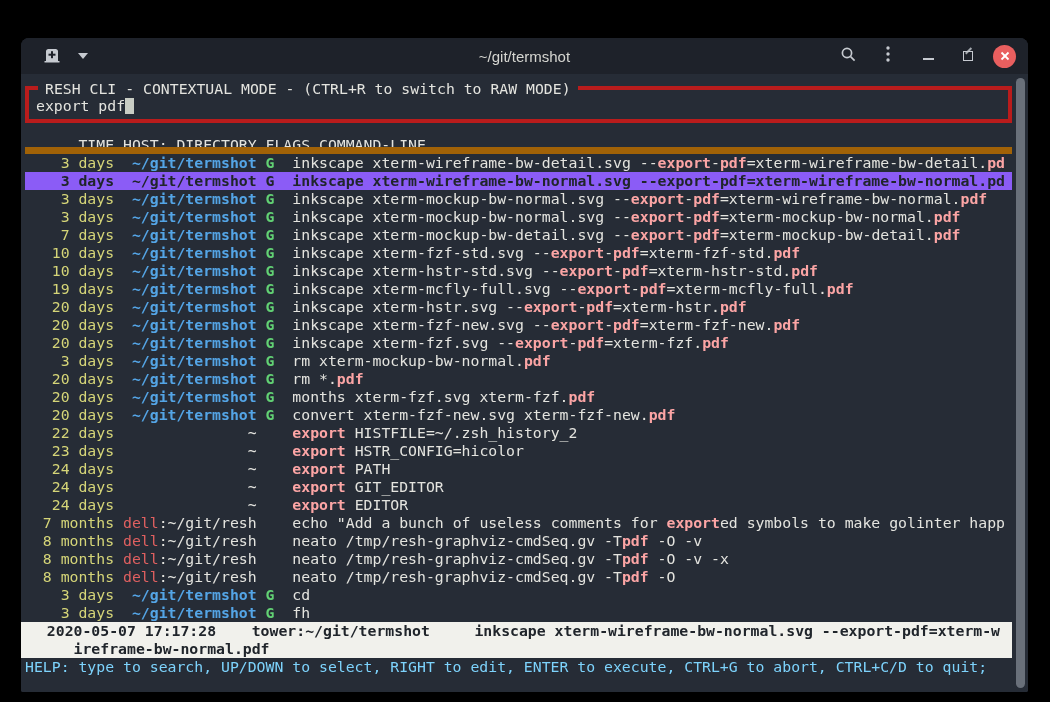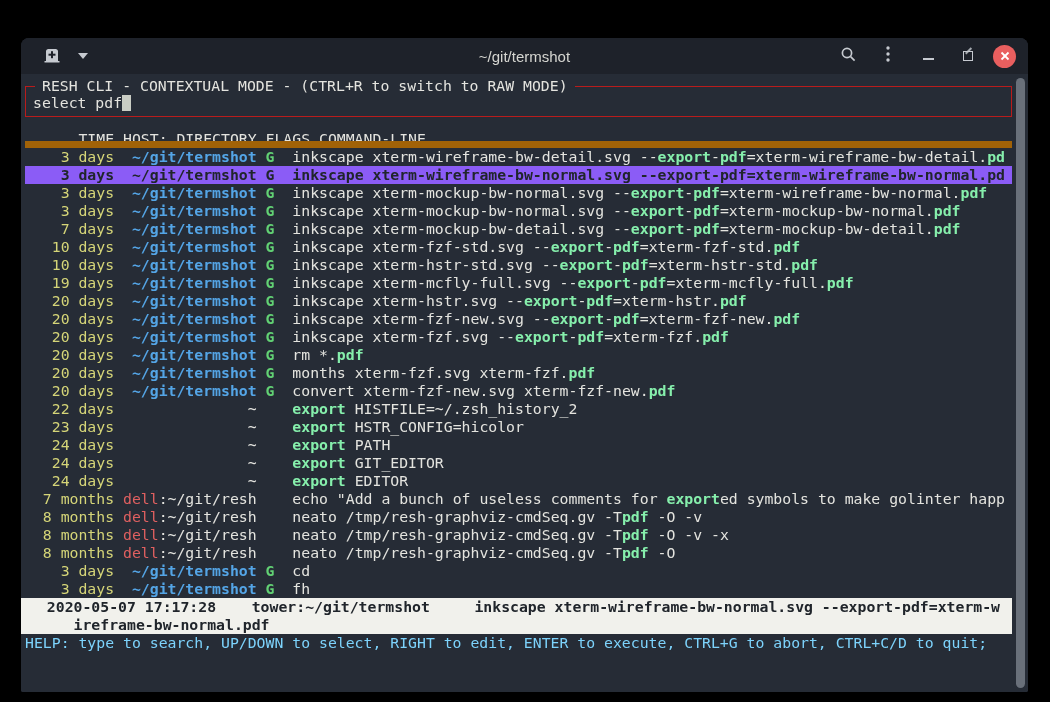--- a/index.html
+++ b/index.html
@@ -20,31 +20,31 @@
   .restore-box{width:10px;height:10px;border:1.6px solid #c6cad0;position:relative;}
   .restore-box::after{content:"";position:absolute;left:1px;top:1px;width:8px;height:1.6px;
     background:#c6cad0;transform:rotate(-45deg);transform-origin:left top;opacity:.8;}
   .close-btn{width:23px;height:23px;border-radius:50%;background:#e95f5f;display:flex;
     align-items:center;justify-content:center;border:none;padding:0;}
   
   .term{position:absolute;top:36px;left:0;right:0;bottom:0;background:#262c36;
     font-family:"DejaVu Sans Mono",monospace;font-size:14.8px;line-height:18px;color:#e4e4df;
     padding:0 16px 0 4px;overflow:hidden;}
   .line{height:18px;white-space:pre;overflow:hidden;}
-  .resh-box{border:1px solid #b91c1c;margin-top:12px;position:relative;padding:7px 7px 4px 7px;}
+  .resh-box{border:4px solid #b91c1c;margin-top:12px;position:relative;padding:7px 7px 4px 7px;}
   .resh-box-label{position:absolute;top:-10px;left:9px;background:#262c36;padding:0 7px;
     color:#e4e4df;white-space:pre;}
   .cursor{display:inline-block;width:9px;height:16px;background:#c9cdc4;vertical-align:-3px;}
   .hdr{margin-top:13px;border-bottom:7px solid #a16207;color:#e4e4df;}
   .c-time{color:#d5d578;}
   .c-dir{color:#54a5e6;font-weight:bold;}
   .c-fg{color:#e4e4df;}
   .c-red{color:#e06060;}
   .c-flag{color:#62d174;font-weight:bold;}
-  .c-hl{color:#86efac;font-weight:bold;}
+  .c-hl{color:#fca5a5;font-weight:bold;}
   .row.sel{background:#8b5cf6;}
   .row.sel span{color:#20252b !important;font-weight:bold;}
   .status{background:#f1f1ec;color:#20252b;font-weight:bold;margin-left:-4px;padding-left:8px;}
   .status .line{background:#f1f1ec;}
   .help{color:#7dd3fc;}
   .scrollbar{position:absolute;top:40px;bottom:4px;right:3px;width:9px;background:#69707a;border-radius:5px;}
 </style>
 </head>
 <body>
 
@@ -100,37 +100,38 @@
           </svg>
         </span>
       </button>
     </div>
   </div>
 
   <div class="term">
 
     <div class="resh-box">
       <div class="resh-box-label">RESH CLI - CONTEXTUAL MODE - (CTRL+R to switch to RAW MODE)</div>
-      <div class="line"><span>select pdf</span><span class="cursor"></span></div>
+      <div class="line"><span>export pdf</span><span class="cursor"></span></div>
     </div>
 
     <div class="hdr line" id="hdr-line">      TIME HOST: DIRECTORY FLAGS COMMAND-LINE</div>
 
     <div id="rows">
         <div class="line row"><span class="c-time">    3 days </span><span class="c-fg"> </span><span class="c-dir">~/git/termshot</span><span class="c-fg"> </span><span class="c-flag">G</span><span class="c-fg">  </span><span class="c-fg">inkscape xterm-wireframe-bw-detail.svg --</span><span class="c-hl">export</span><span class="c-fg">-</span><span class="c-hl">pdf</span><span class="c-fg">=xterm-wireframe-bw-detail.</span><span class="c-hl">pd</span></div>
         <div class="line row sel"><span class="c-time">    3 days </span><span class="c-fg"> </span><span class="c-dir">~/git/termshot</span><span class="c-fg"> </span><span class="c-flag">G</span><span class="c-fg">  </span><span class="c-fg">inkscape xterm-wireframe-bw-normal.svg --export-pdf=xterm-wireframe-bw-normal.pd</span></div>
         <div class="line row"><span class="c-time">    3 days </span><span class="c-fg"> </span><span class="c-dir">~/git/termshot</span><span class="c-fg"> </span><span class="c-flag">G</span><span class="c-fg">  </span><span class="c-fg">inkscape xterm-mockup-bw-normal.svg --</span><span class="c-hl">export</span><span class="c-fg">-</span><span class="c-hl">pdf</span><span class="c-fg">=xterm-wireframe-bw-normal.</span><span class="c-hl">pdf</span></div>
         <div class="line row"><span class="c-time">    3 days </span><span class="c-fg"> </span><span class="c-dir">~/git/termshot</span><span class="c-fg"> </span><span class="c-flag">G</span><span class="c-fg">  </span><span class="c-fg">inkscape xterm-mockup-bw-normal.svg --</span><span class="c-hl">export</span><span class="c-fg">-</span><span class="c-hl">pdf</span><span class="c-fg">=xterm-mockup-bw-normal.</span><span class="c-hl">pdf</span></div>
         <div class="line row"><span class="c-time">    7 days </span><span class="c-fg"> </span><span class="c-dir">~/git/termshot</span><span class="c-fg"> </span><span class="c-flag">G</span><span class="c-fg">  </span><span class="c-fg">inkscape xterm-mockup-bw-detail.svg --</span><span class="c-hl">export</span><span class="c-fg">-</span><span class="c-hl">pdf</span><span class="c-fg">=xterm-mockup-bw-detail.</span><span class="c-hl">pdf</span></div>
         <div class="line row"><span class="c-time">   10 days </span><span class="c-fg"> </span><span class="c-dir">~/git/termshot</span><span class="c-fg"> </span><span class="c-flag">G</span><span class="c-fg">  </span><span class="c-fg">inkscape xterm-fzf-std.svg --</span><span class="c-hl">export</span><span class="c-fg">-</span><span class="c-hl">pdf</span><span class="c-fg">=xterm-fzf-std.</span><span class="c-hl">pdf</span></div>
         <div class="line row"><span class="c-time">   10 days </span><span class="c-fg"> </span><span class="c-dir">~/git/termshot</span><span class="c-fg"> </span><span class="c-flag">G</span><span class="c-fg">  </span><span class="c-fg">inkscape xterm-hstr-std.svg --</span><span class="c-hl">export</span><span class="c-fg">-</span><span class="c-hl">pdf</span><span class="c-fg">=xterm-hstr-std.</span><span class="c-hl">pdf</span></div>
         <div class="line row"><span class="c-time">   19 days </span><span class="c-fg"> </span><span class="c-dir">~/git/termshot</span><span class="c-fg"> </span><span class="c-flag">G</span><span class="c-fg">  </span><span class="c-fg">inkscape xterm-mcfly-full.svg --</span><span class="c-hl">export</span><span class="c-fg">-</span><span class="c-hl">pdf</span><span class="c-fg">=xterm-mcfly-full.</span><span class="c-hl">pdf</span></div>
         <div class="line row"><span class="c-time">   20 days </span><span class="c-fg"> </span><span class="c-dir">~/git/termshot</span><span class="c-fg"> </span><span class="c-flag">G</span><span class="c-fg">  </span><span class="c-fg">inkscape xterm-hstr.svg --</span><span class="c-hl">export</span><span class="c-fg">-</span><span class="c-hl">pdf</span><span class="c-fg">=xterm-hstr.</span><span class="c-hl">pdf</span></div>
         <div class="line row"><span class="c-time">   20 days </span><span class="c-fg"> </span><span class="c-dir">~/git/termshot</span><span class="c-fg"> </span><span class="c-flag">G</span><span class="c-fg">  </span><span class="c-fg">inkscape xterm-fzf-new.svg --</span><span class="c-hl">export</span><span class="c-fg">-</span><span class="c-hl">pdf</span><span class="c-fg">=xterm-fzf-new.</span><span class="c-hl">pdf</span></div>
         <div class="line row"><span class="c-time">   20 days </span><span class="c-fg"> </span><span class="c-dir">~/git/termshot</span><span class="c-fg"> </span><span class="c-flag">G</span><span class="c-fg">  </span><span class="c-fg">inkscape xterm-fzf.svg --</span><span class="c-hl">export</span><span class="c-fg">-</span><span class="c-hl">pdf</span><span class="c-fg">=xterm-fzf.</span><span class="c-hl">pdf</span></div>
+        <div class="line row"><span class="c-time">    3 days </span><span class="c-fg"> </span><span class="c-dir">~/git/termshot</span><span class="c-fg"> </span><span class="c-flag">G</span><span class="c-fg">  </span><span class="c-fg">rm xterm-mockup-bw-normal.</span><span class="c-hl">pdf</span></div>
         <div class="line row"><span class="c-time">   20 days </span><span class="c-fg"> </span><span class="c-dir">~/git/termshot</span><span class="c-fg"> </span><span class="c-flag">G</span><span class="c-fg">  </span><span class="c-fg">rm *.</span><span class="c-hl">pdf</span></div>
         <div class="line row"><span class="c-time">   20 days </span><span class="c-fg"> </span><span class="c-dir">~/git/termshot</span><span class="c-fg"> </span><span class="c-flag">G</span><span class="c-fg">  </span><span class="c-fg">months xterm-fzf.svg xterm-fzf.</span><span class="c-hl">pdf</span></div>
         <div class="line row"><span class="c-time">   20 days </span><span class="c-fg"> </span><span class="c-dir">~/git/termshot</span><span class="c-fg"> </span><span class="c-flag">G</span><span class="c-fg">  </span><span class="c-fg">convert xterm-fzf-new.svg xterm-fzf-new.</span><span class="c-hl">pdf</span></div>
         <div class="line row"><span class="c-time">   22 days </span><span class="c-fg">              </span><span class="c-fg">~</span><span class="c-fg"> </span><span class="c-flag"> </span><span class="c-fg">  </span><span class="c-hl">export</span><span class="c-fg"> HISTFILE=~/.zsh_history_2</span></div>
         <div class="line row"><span class="c-time">   23 days </span><span class="c-fg">              </span><span class="c-fg">~</span><span class="c-fg"> </span><span class="c-flag"> </span><span class="c-fg">  </span><span class="c-hl">export</span><span class="c-fg"> HSTR_CONFIG=hicolor</span></div>
         <div class="line row"><span class="c-time">   24 days </span><span class="c-fg">              </span><span class="c-fg">~</span><span class="c-fg"> </span><span class="c-flag"> </span><span class="c-fg">  </span><span class="c-hl">export</span><span class="c-fg"> PATH</span></div>
         <div class="line row"><span class="c-time">   24 days </span><span class="c-fg">              </span><span class="c-fg">~</span><span class="c-fg"> </span><span class="c-flag"> </span><span class="c-fg">  </span><span class="c-hl">export</span><span class="c-fg"> GIT_EDITOR</span></div>
         <div class="line row"><span class="c-time">   24 days </span><span class="c-fg">              </span><span class="c-fg">~</span><span class="c-fg"> </span><span class="c-flag"> </span><span class="c-fg">  </span><span class="c-hl">export</span><span class="c-fg"> EDITOR</span></div>
         <div class="line row"><span class="c-time">  7 months </span><span class="c-fg"></span><span class="c-red">dell</span><span class="c-fg">:~/git/resh</span><span class="c-fg"> </span><span class="c-flag"> </span><span class="c-fg">  </span><span class="c-fg">echo "Add a bunch of useless comments for </span><span class="c-hl">export</span><span class="c-fg">ed symbols to make golinter happ</span></div>
         <div class="line row"><span class="c-time">  8 months </span><span class="c-fg"></span><span class="c-red">dell</span><span class="c-fg">:~/git/resh</span><span class="c-fg"> </span><span class="c-flag"> </span><span class="c-fg">  </span><span class="c-fg">neato /tmp/resh-graphviz-cmdSeq.gv -T</span><span class="c-hl">pdf</span><span class="c-fg"> -O -v</span></div>

